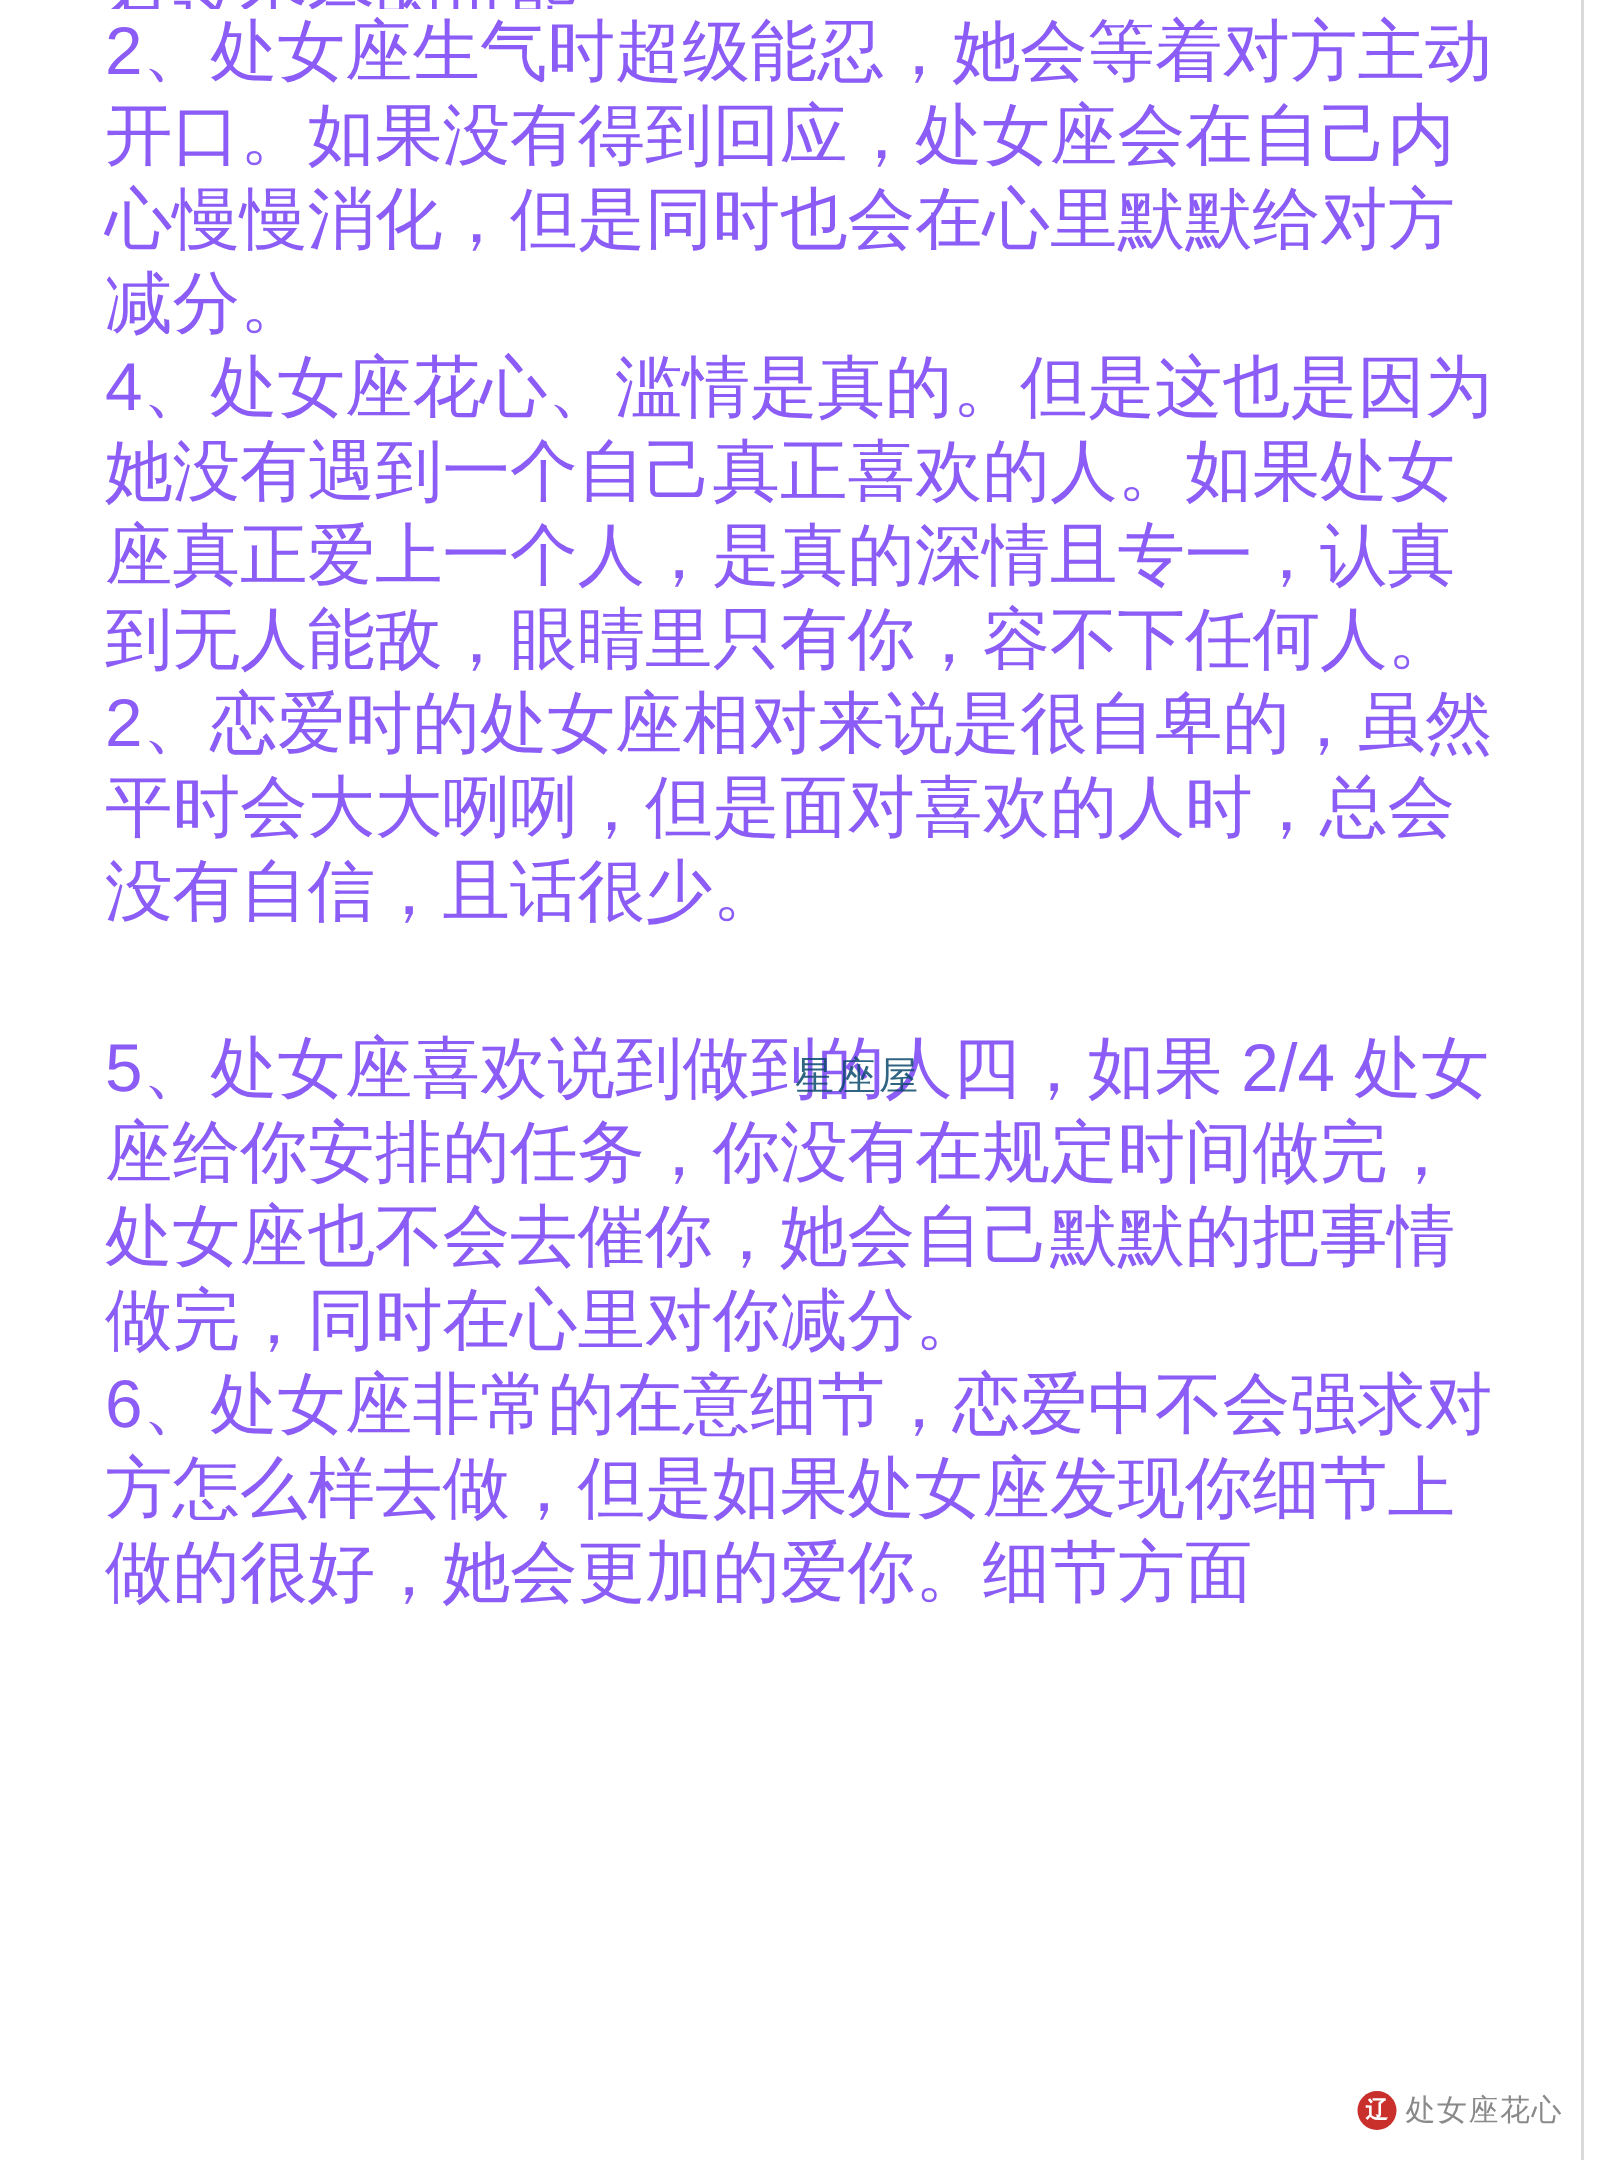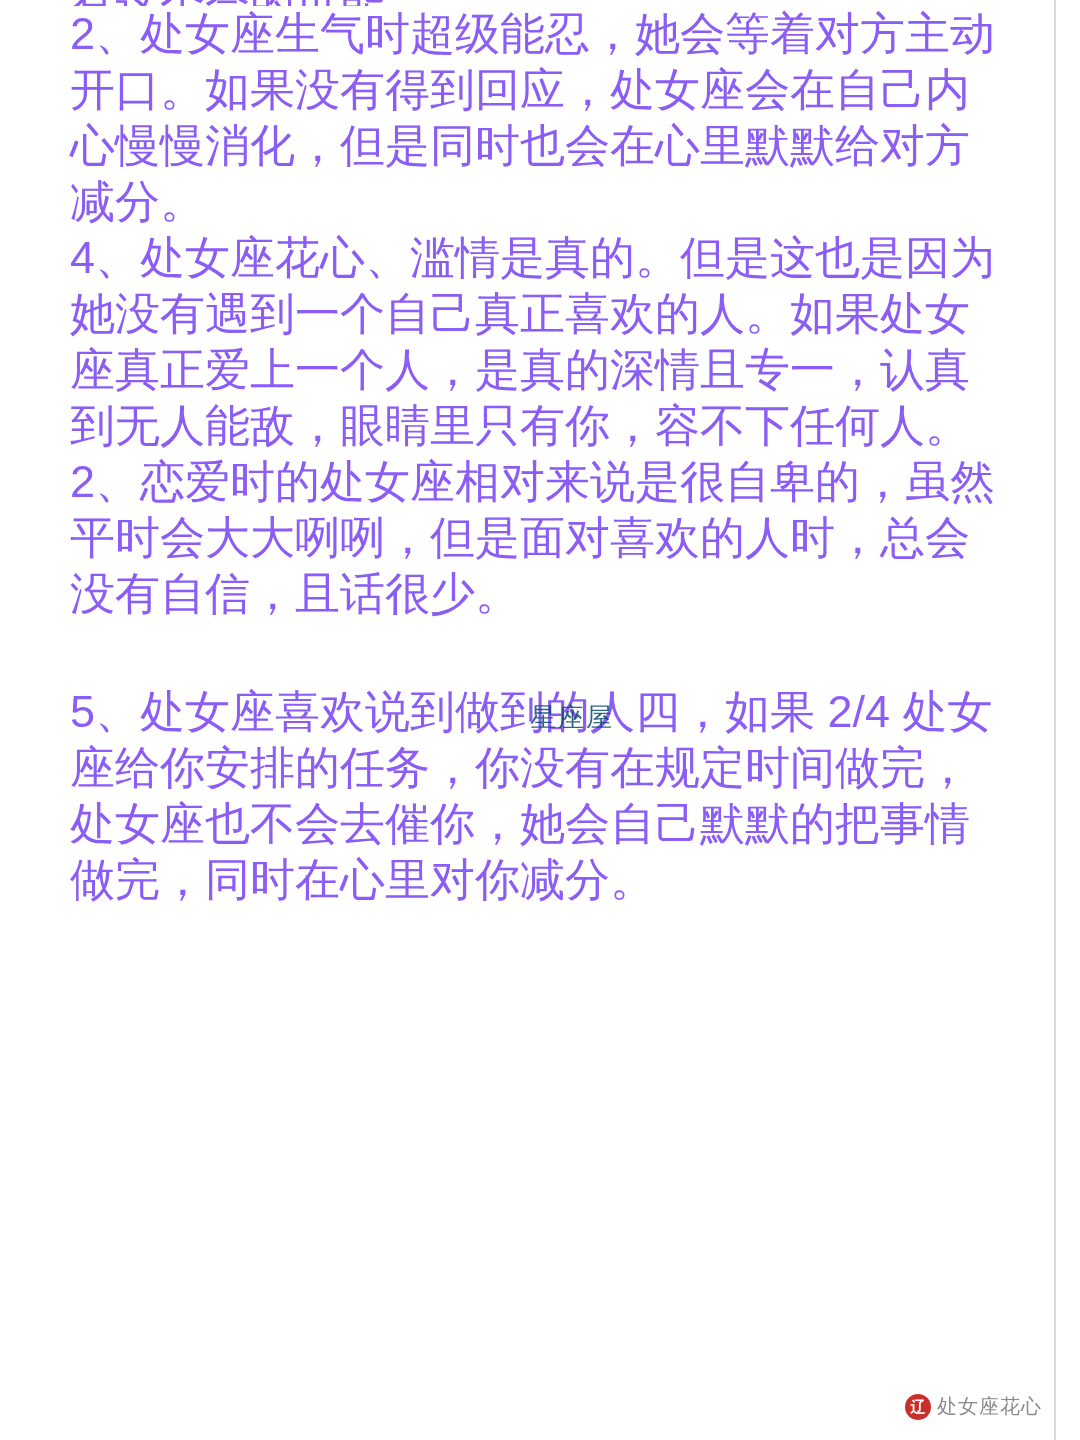--- a/index.html
+++ b/index.html
@@ -115,20 +115,21 @@
     <p class="para">2、处女座生气时超级能忍，她会等着对方主动开口。如果没有得到回应，处女座会在自己内心慢慢消化，但是同时也会在心里默默给对方减分。</p>
 
     <p class="para">4、处女座花心、滥情是真的。但是这也是因为她没有遇到一个自己真正喜欢的人。如果处女座真正爱上一个人，是真的深情且专一，认真到无人能敌，眼睛里只有你，容不下任何人。</p>
 
     <p class="para">2、恋爱时的处女座相对来说是很自卑的，虽然平时会大大咧咧，但是面对喜欢的人时，总会没有自信，且话很少。</p>
 
     <div class="gap-blank"></div>
 
     <p class="para">5、处女座喜欢说到做到的人四，如果 2/4 处女座给你安排的任务，你没有在规定时间做完，处女座也不会去催你，她会自己默默的把事情做完，同时在心里对你减分。</p>
 
+    <p class="para">6、处女座非常的在意细节，恋爱中不会强求对方怎么样去做，但是如果处女座发现你细节上做的很好，她会更加的爱你。细节方面</p>
 
   </div>
 
   <div id="watermark-center">星座屋</div>
 
   <div id="watermark-badge">
     <div class="wm-logo">辽</div>
     <div class="wm-text">处女座花心</div>
   </div>
 

